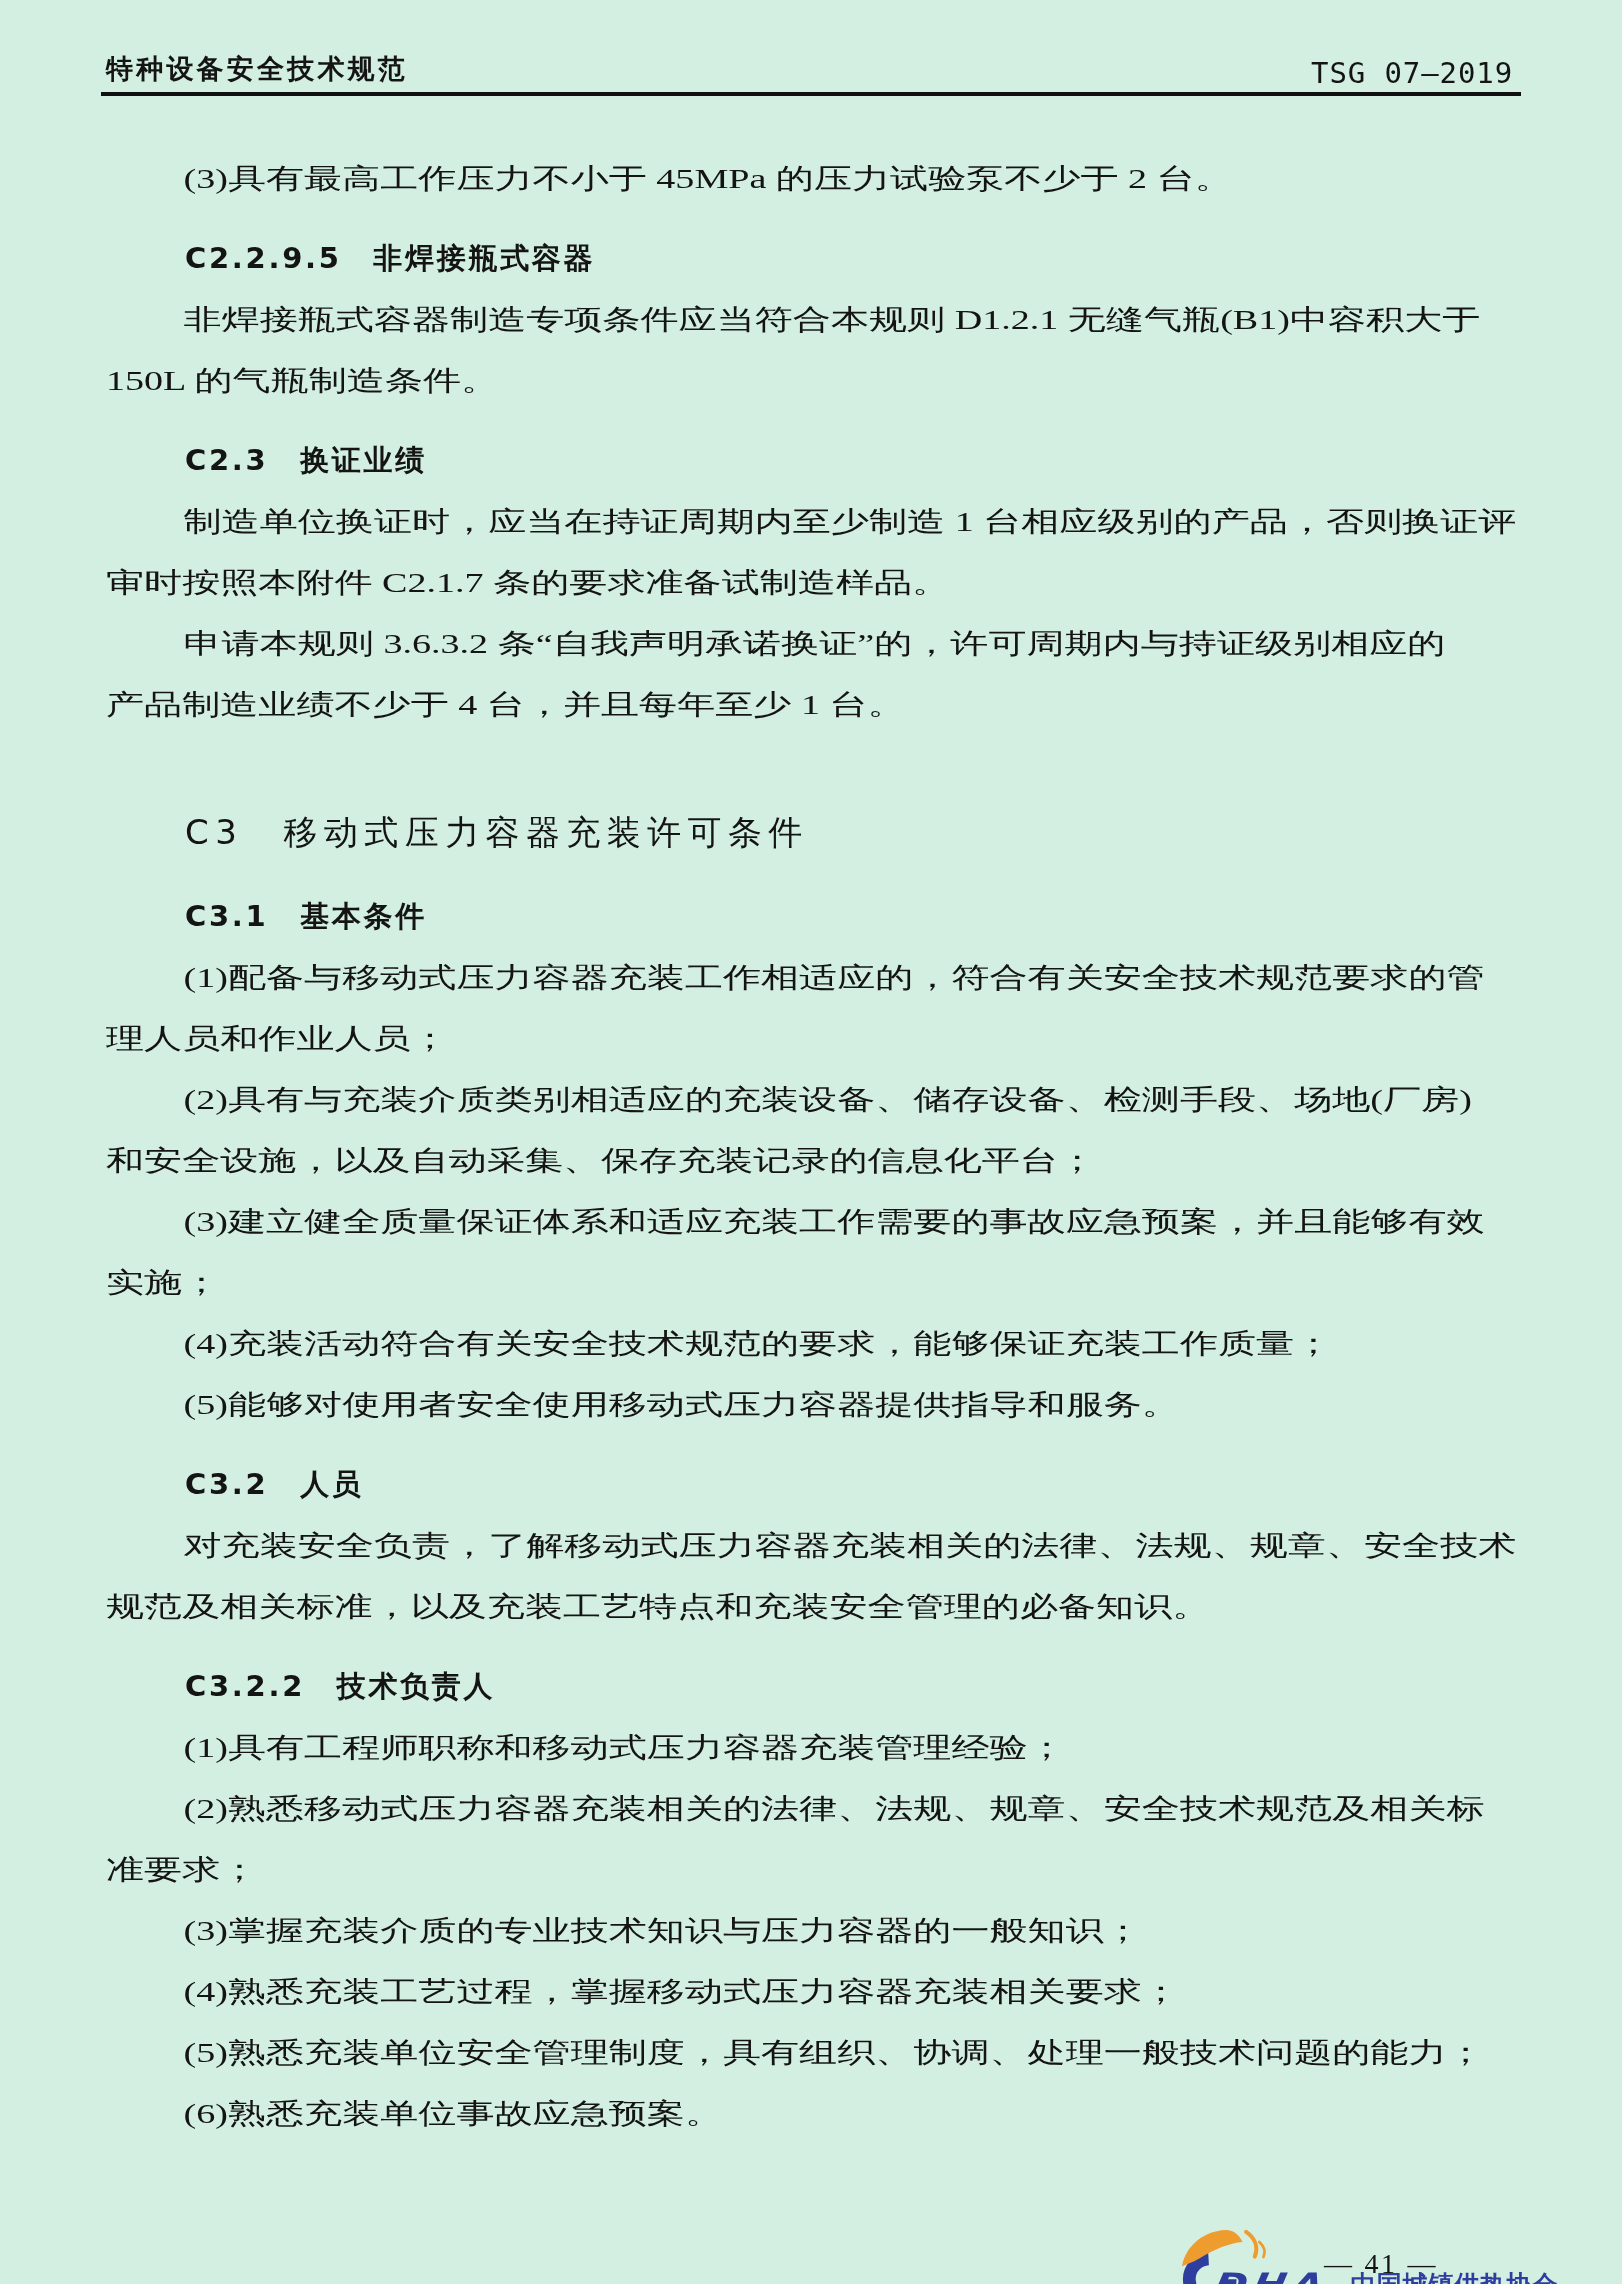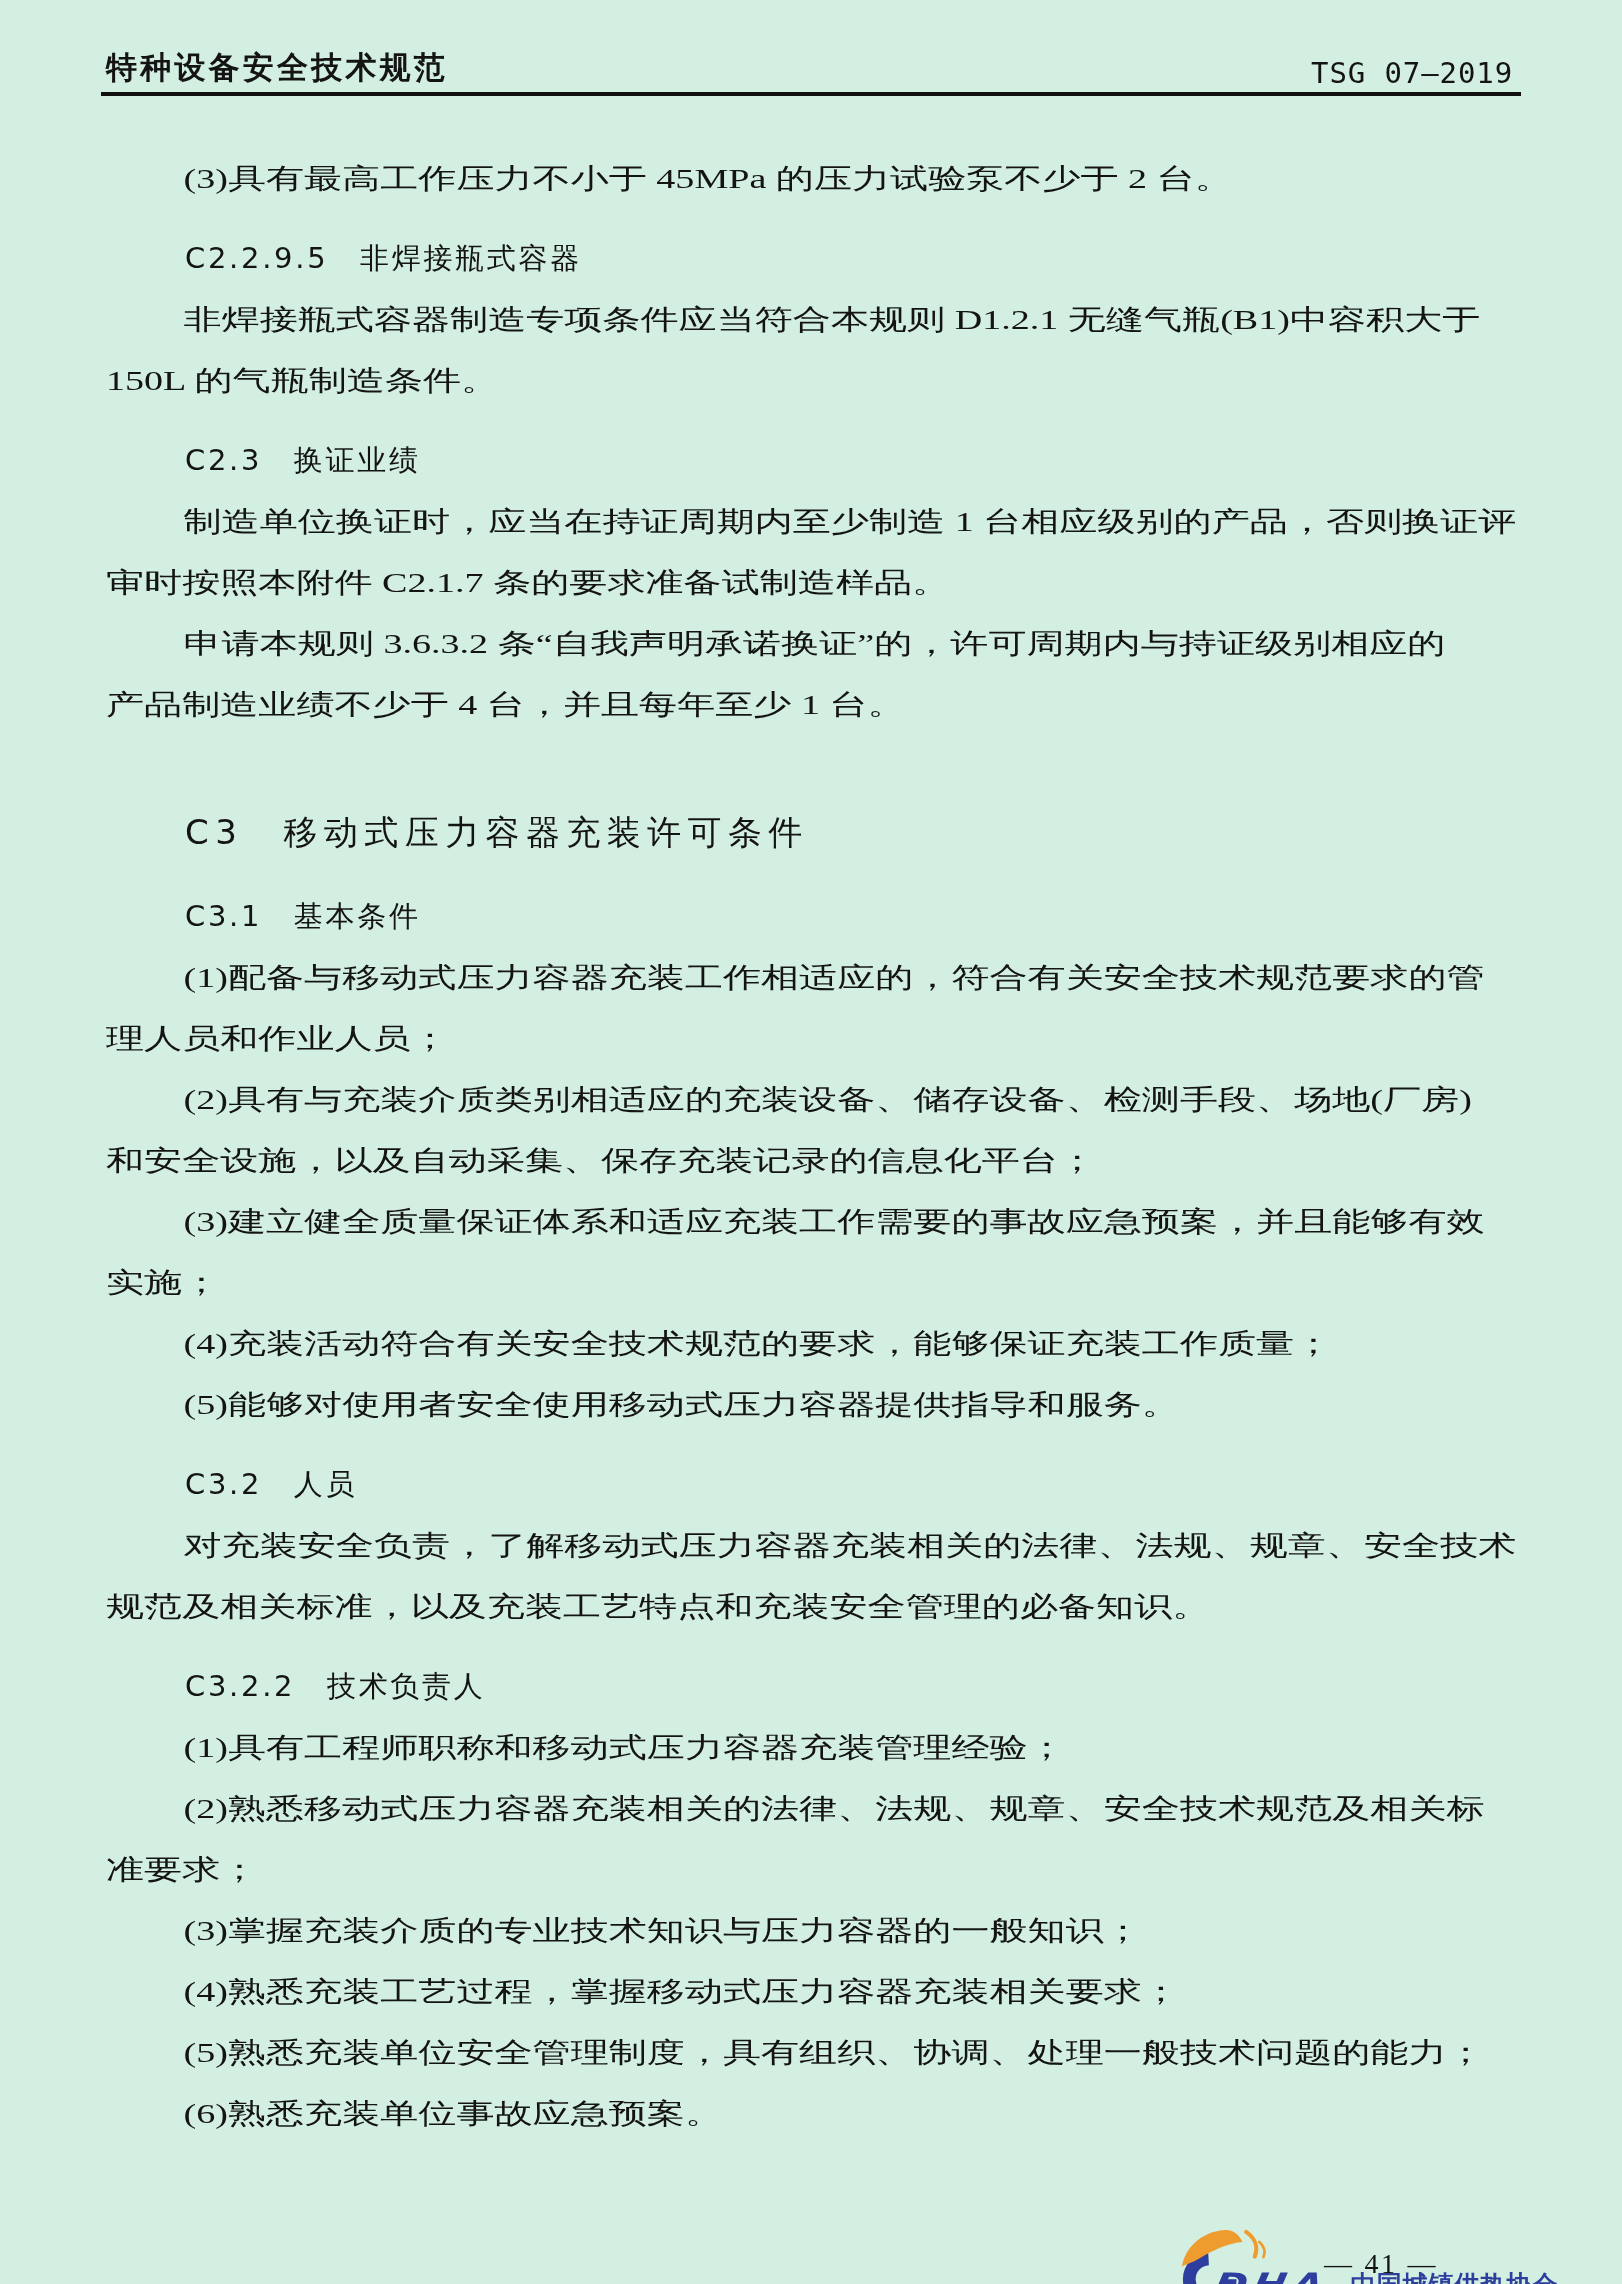--- a/index.html
+++ b/index.html
@@ -9,23 +9,23 @@
     height: 2343px;
     background: #d3efe1;
     overflow: hidden;
     color: #141414;
     font-family: "Liberation Serif", "DejaVu Serif", serif;
   }
   .header-left {
     position: absolute;
     left: 106px;
     top: 51px;
-    font-family: Liberation Mono, monospace;
+    font-family: Liberation Sans, sans-serif;
     font-weight: bold;
-    font-size: 31px;
+    font-size: 27px;
     letter-spacing: 3.2px;
     line-height: 37px;
     white-space: nowrap;
   }
   .header-right {
     position: absolute;
     right: 109px;
     top: 56px;
     font-family: "DejaVu Sans Mono", "Liberation Mono", monospace;
     font-size: 29px;
@@ -50,21 +50,21 @@
   .line {
     font-size: 28px;
     line-height: 61px;
     white-space: nowrap;
     transform: scaleX(1.36);
     transform-origin: 0 50%;
   }
   .line.indent { padding-left: 57px; }
   .h3 {
     font-family: "DejaVu Sans", "Liberation Sans", sans-serif;
-    font-weight: normal;
+    font-weight: bold;
     font-size: 29px;
     letter-spacing: 2.7px;
     line-height: 61px;
     margin-top: 19px;
     padding-left: 79px;
     white-space: nowrap;
   }
   .h2 {
     font-family: "DejaVu Sans", "Liberation Sans", sans-serif;
     font-weight: normal;

